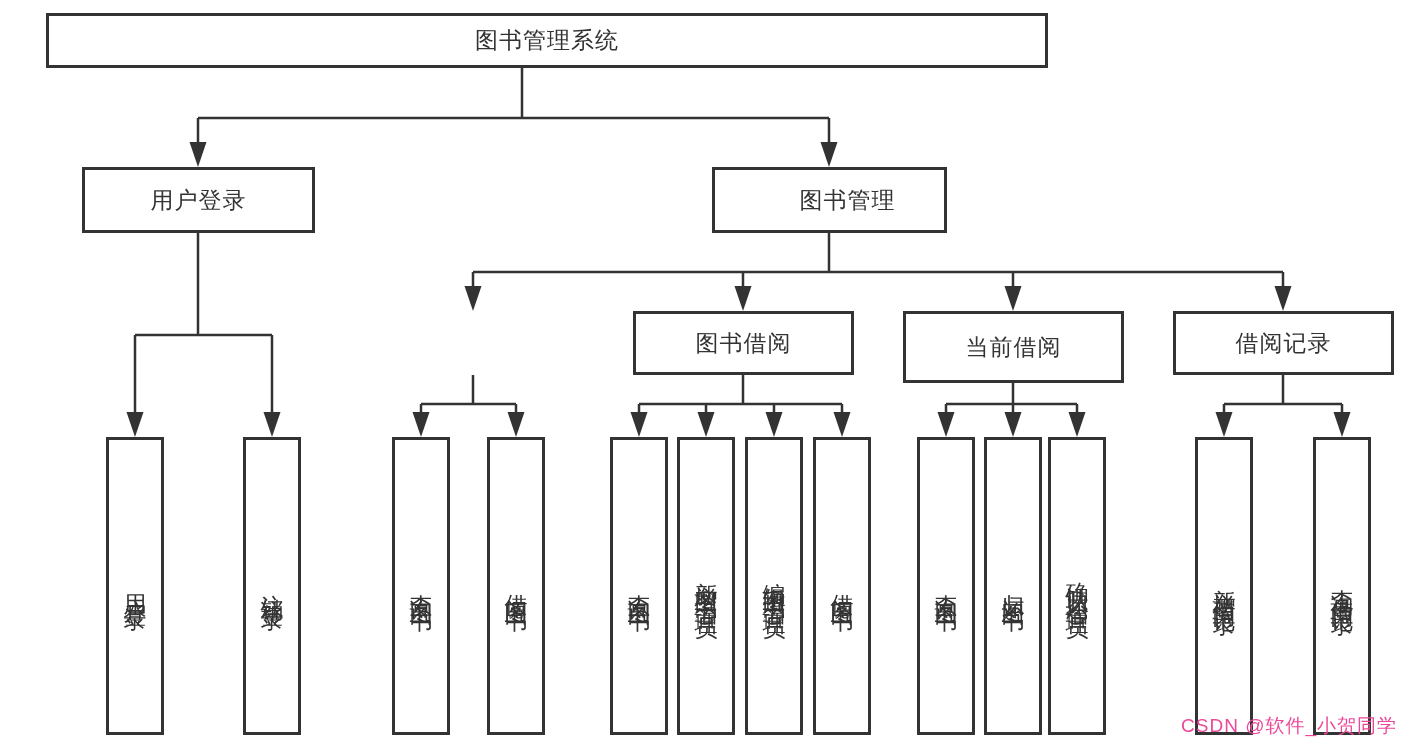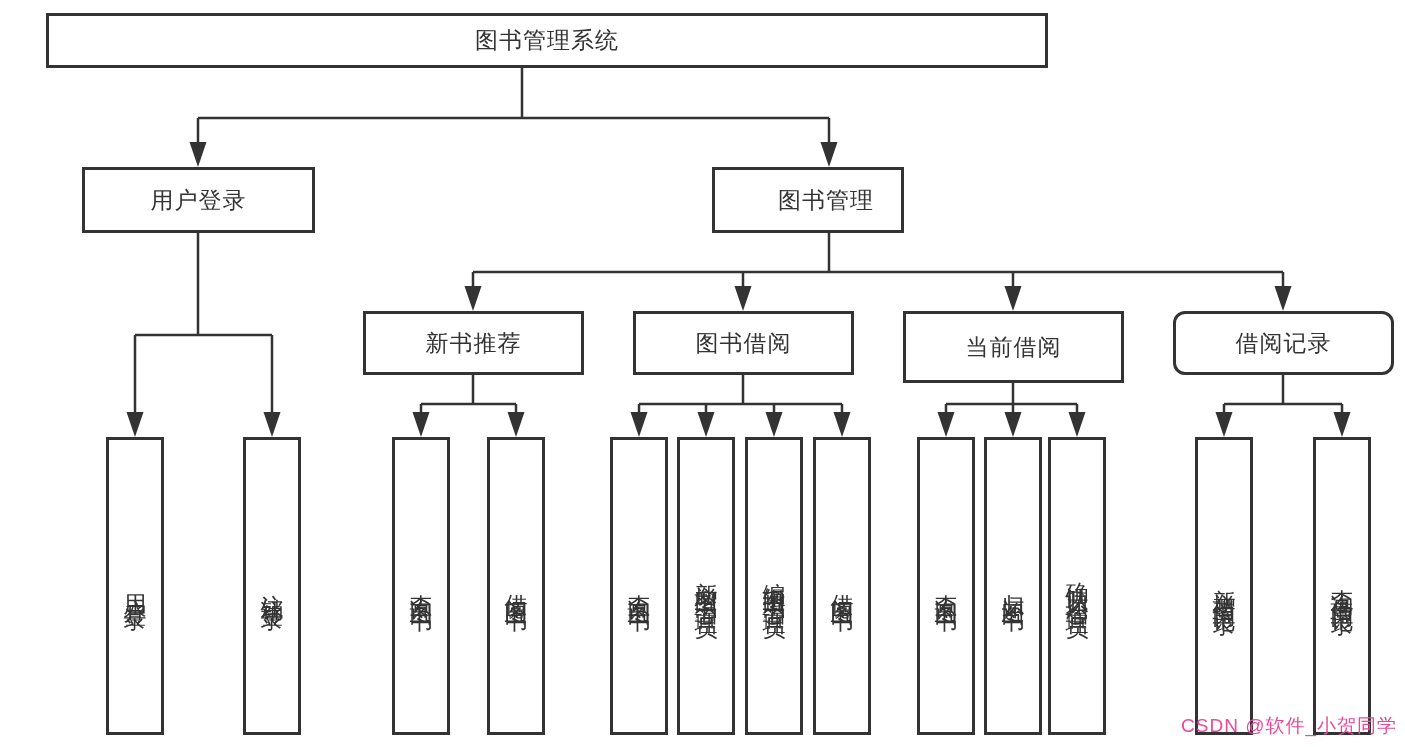--- a/index.html
+++ b/index.html
@@ -88,26 +88,25 @@
       <polygon points="1004.5,412 1021.5,412 1013,437"></polygon>
       <polygon points="1068.5,412 1085.5,412 1077,437"></polygon>
       <polygon points="1215.5,412 1232.5,412 1224,437"></polygon>
       <polygon points="1333.5,412 1350.5,412 1342,437"></polygon>
     </g>
   </svg>
 
   <div class="box" style="left:21px; top:13px; width:1002px; height:55px;margin-left:25px;">图书管理系统</div>
 
   <div class="box" style="left:82px; top:167px; width:233px; height:66px;">用户登录</div>
-  <div class="box" style="left:712px; top:167px; width:192px; height:66px;padding-left:36px;">图书管理</div>
+  <div class="box" style="left:712px; top:167px; width:235px; height:66px;padding-left:36px;">图书管理</div>
 
-  <div class="box" style="left:363px; top:311px; width:221px; height:64px;">新书推荐</div>
   <div class="box" style="left:633px; top:311px; width:221px; height:64px;">图书借阅</div>
   <div class="box" style="left:903px; top:311px; width:221px; height:72px;">当前借阅</div>
-  <div class="box" style="left:1173px; top:311px; width:221px; height:64px;border-radius:12px;">借阅记录</div>
+  <div class="box" style="left:1173px; top:311px; width:221px; height:64px;">借阅记录</div>
 
   <div class="box leaf" style="left:106px; top:437px; width:58px; height:298px;">用户登录</div>
   <div class="box leaf" style="left:243px; top:437px; width:58px; height:298px;">注销登录</div>
 
   <div class="box leaf" style="left:392px; top:437px; width:58px; height:298px;">查询图书</div>
   <div class="box leaf" style="left:487px; top:437px; width:58px; height:298px;">借阅图书</div>
 
   <div class="box leaf" style="left:610px; top:437px; width:58px; height:298px;">查询图书</div>
   <div class="box leaf" style="left:677px; top:437px; width:58px; height:298px;">新增图书（管理员）</div>
   <div class="box leaf" style="left:745px; top:437px; width:58px; height:298px;">编辑图书（管理员）</div>

